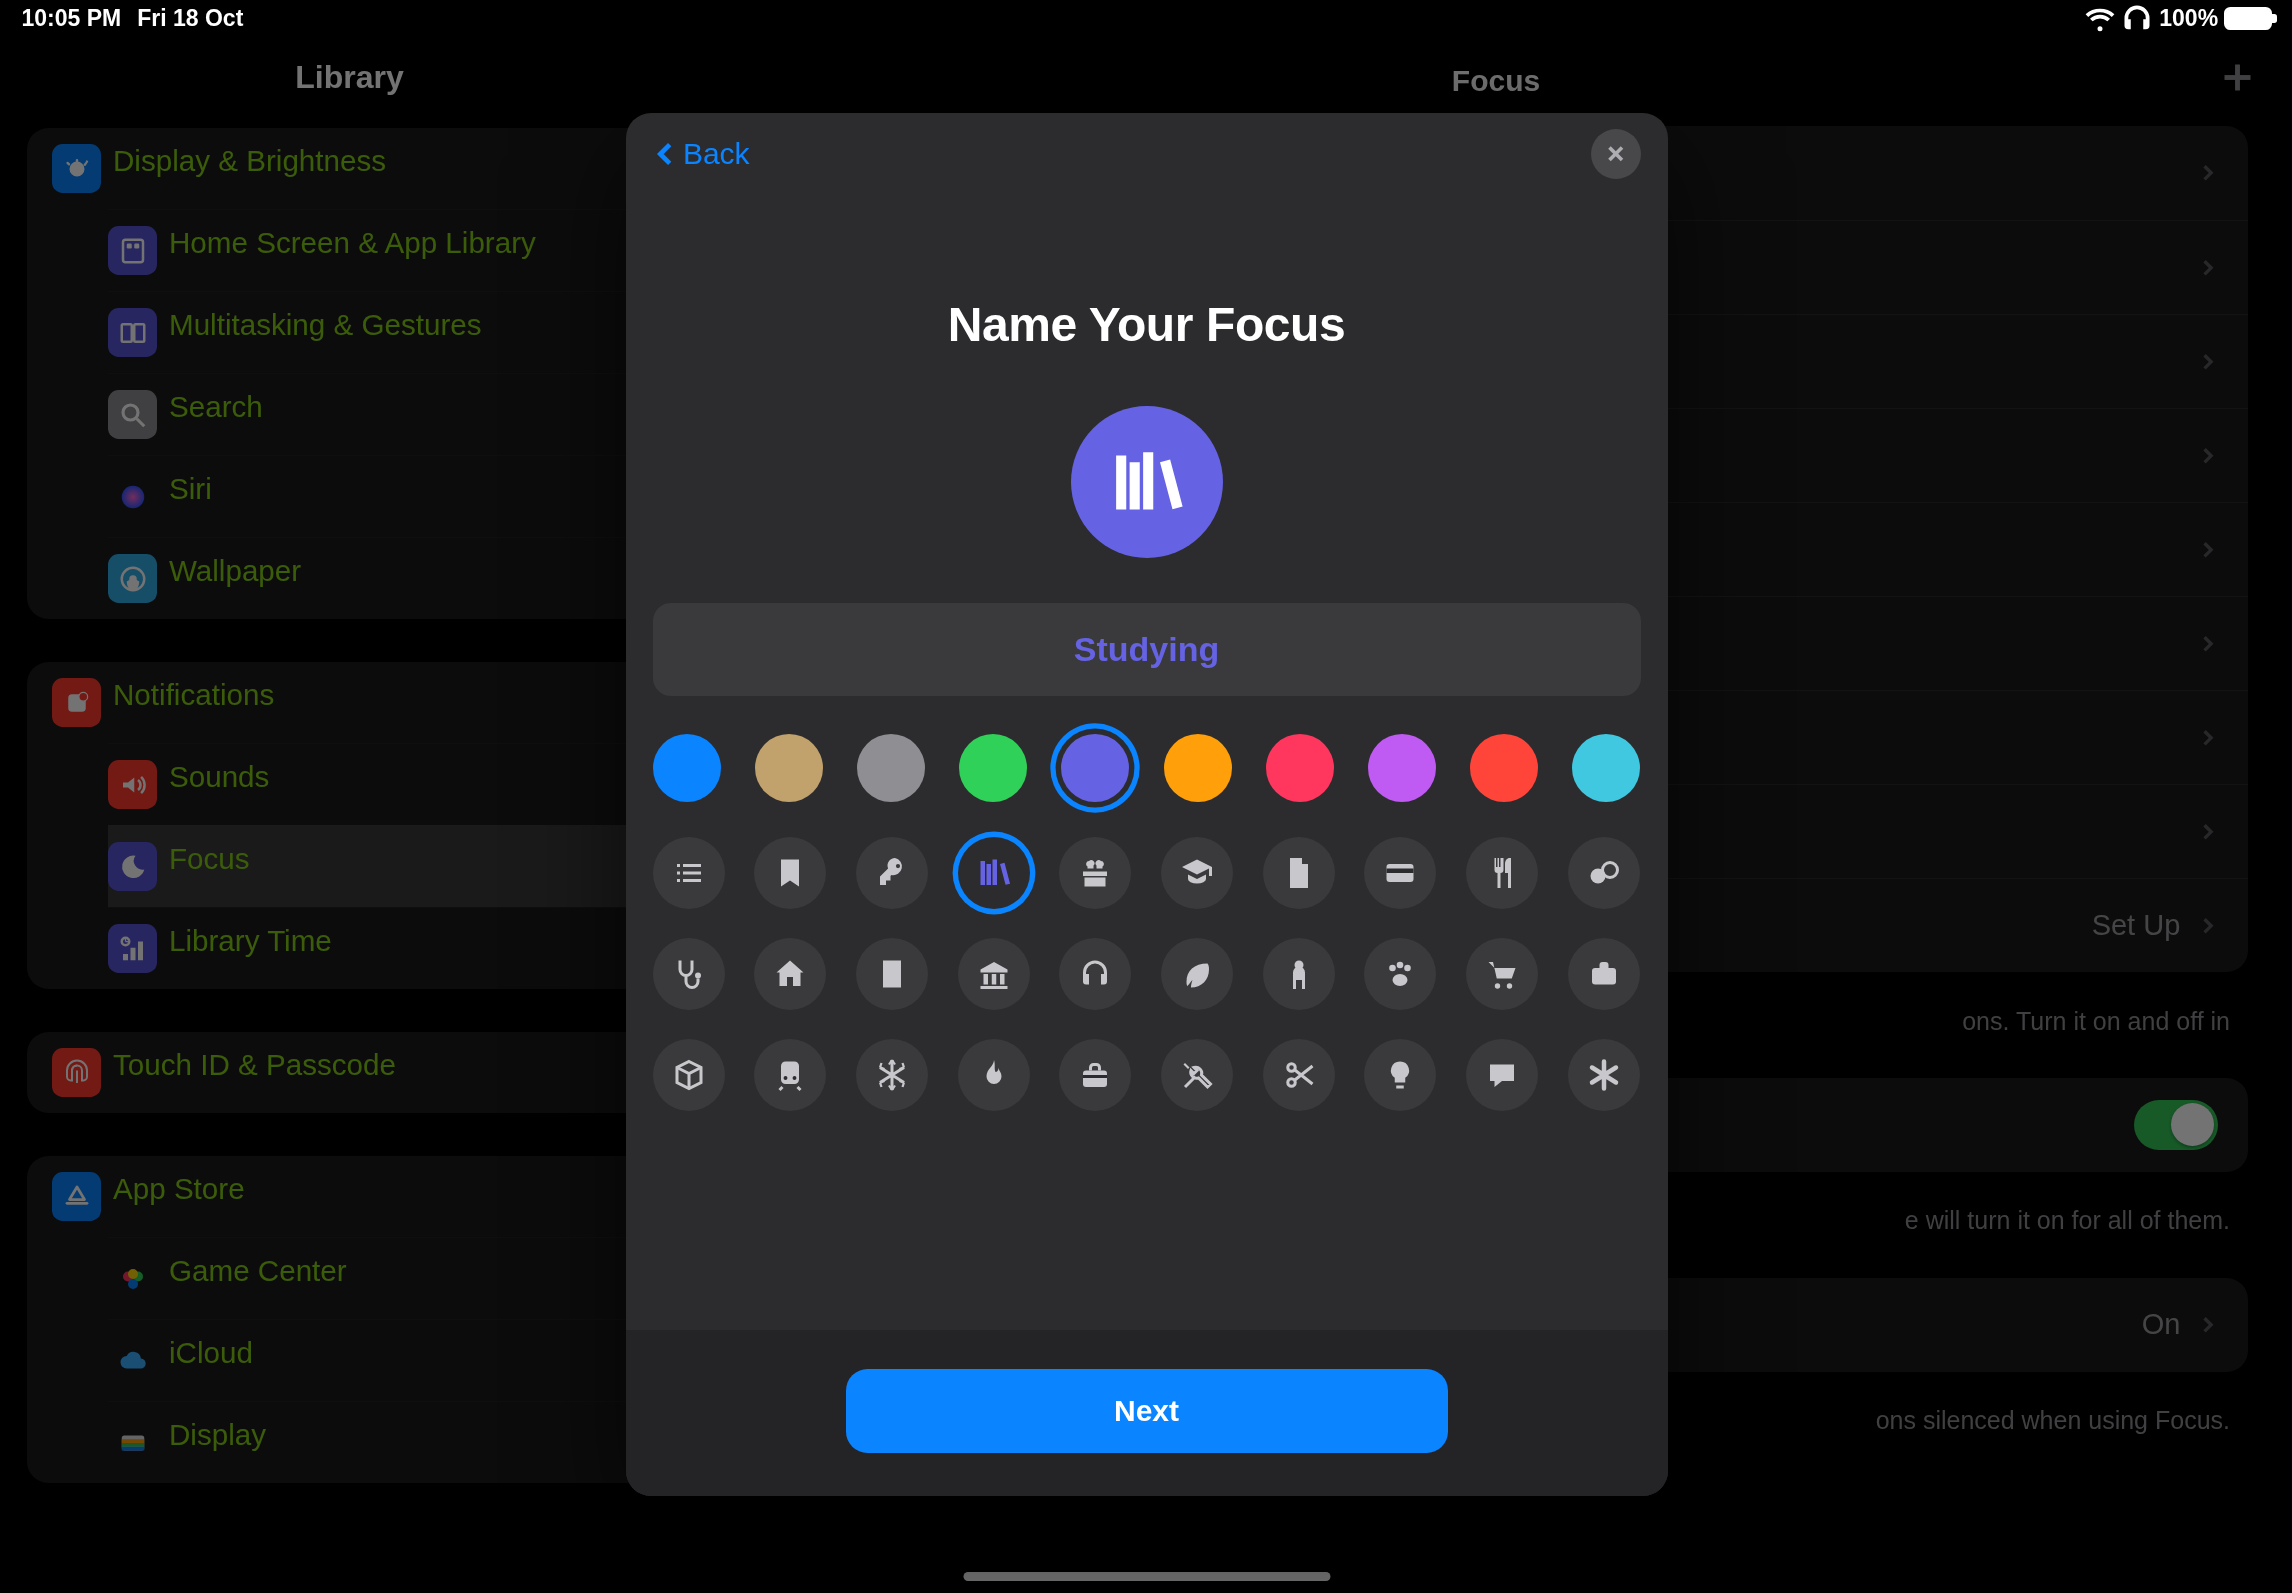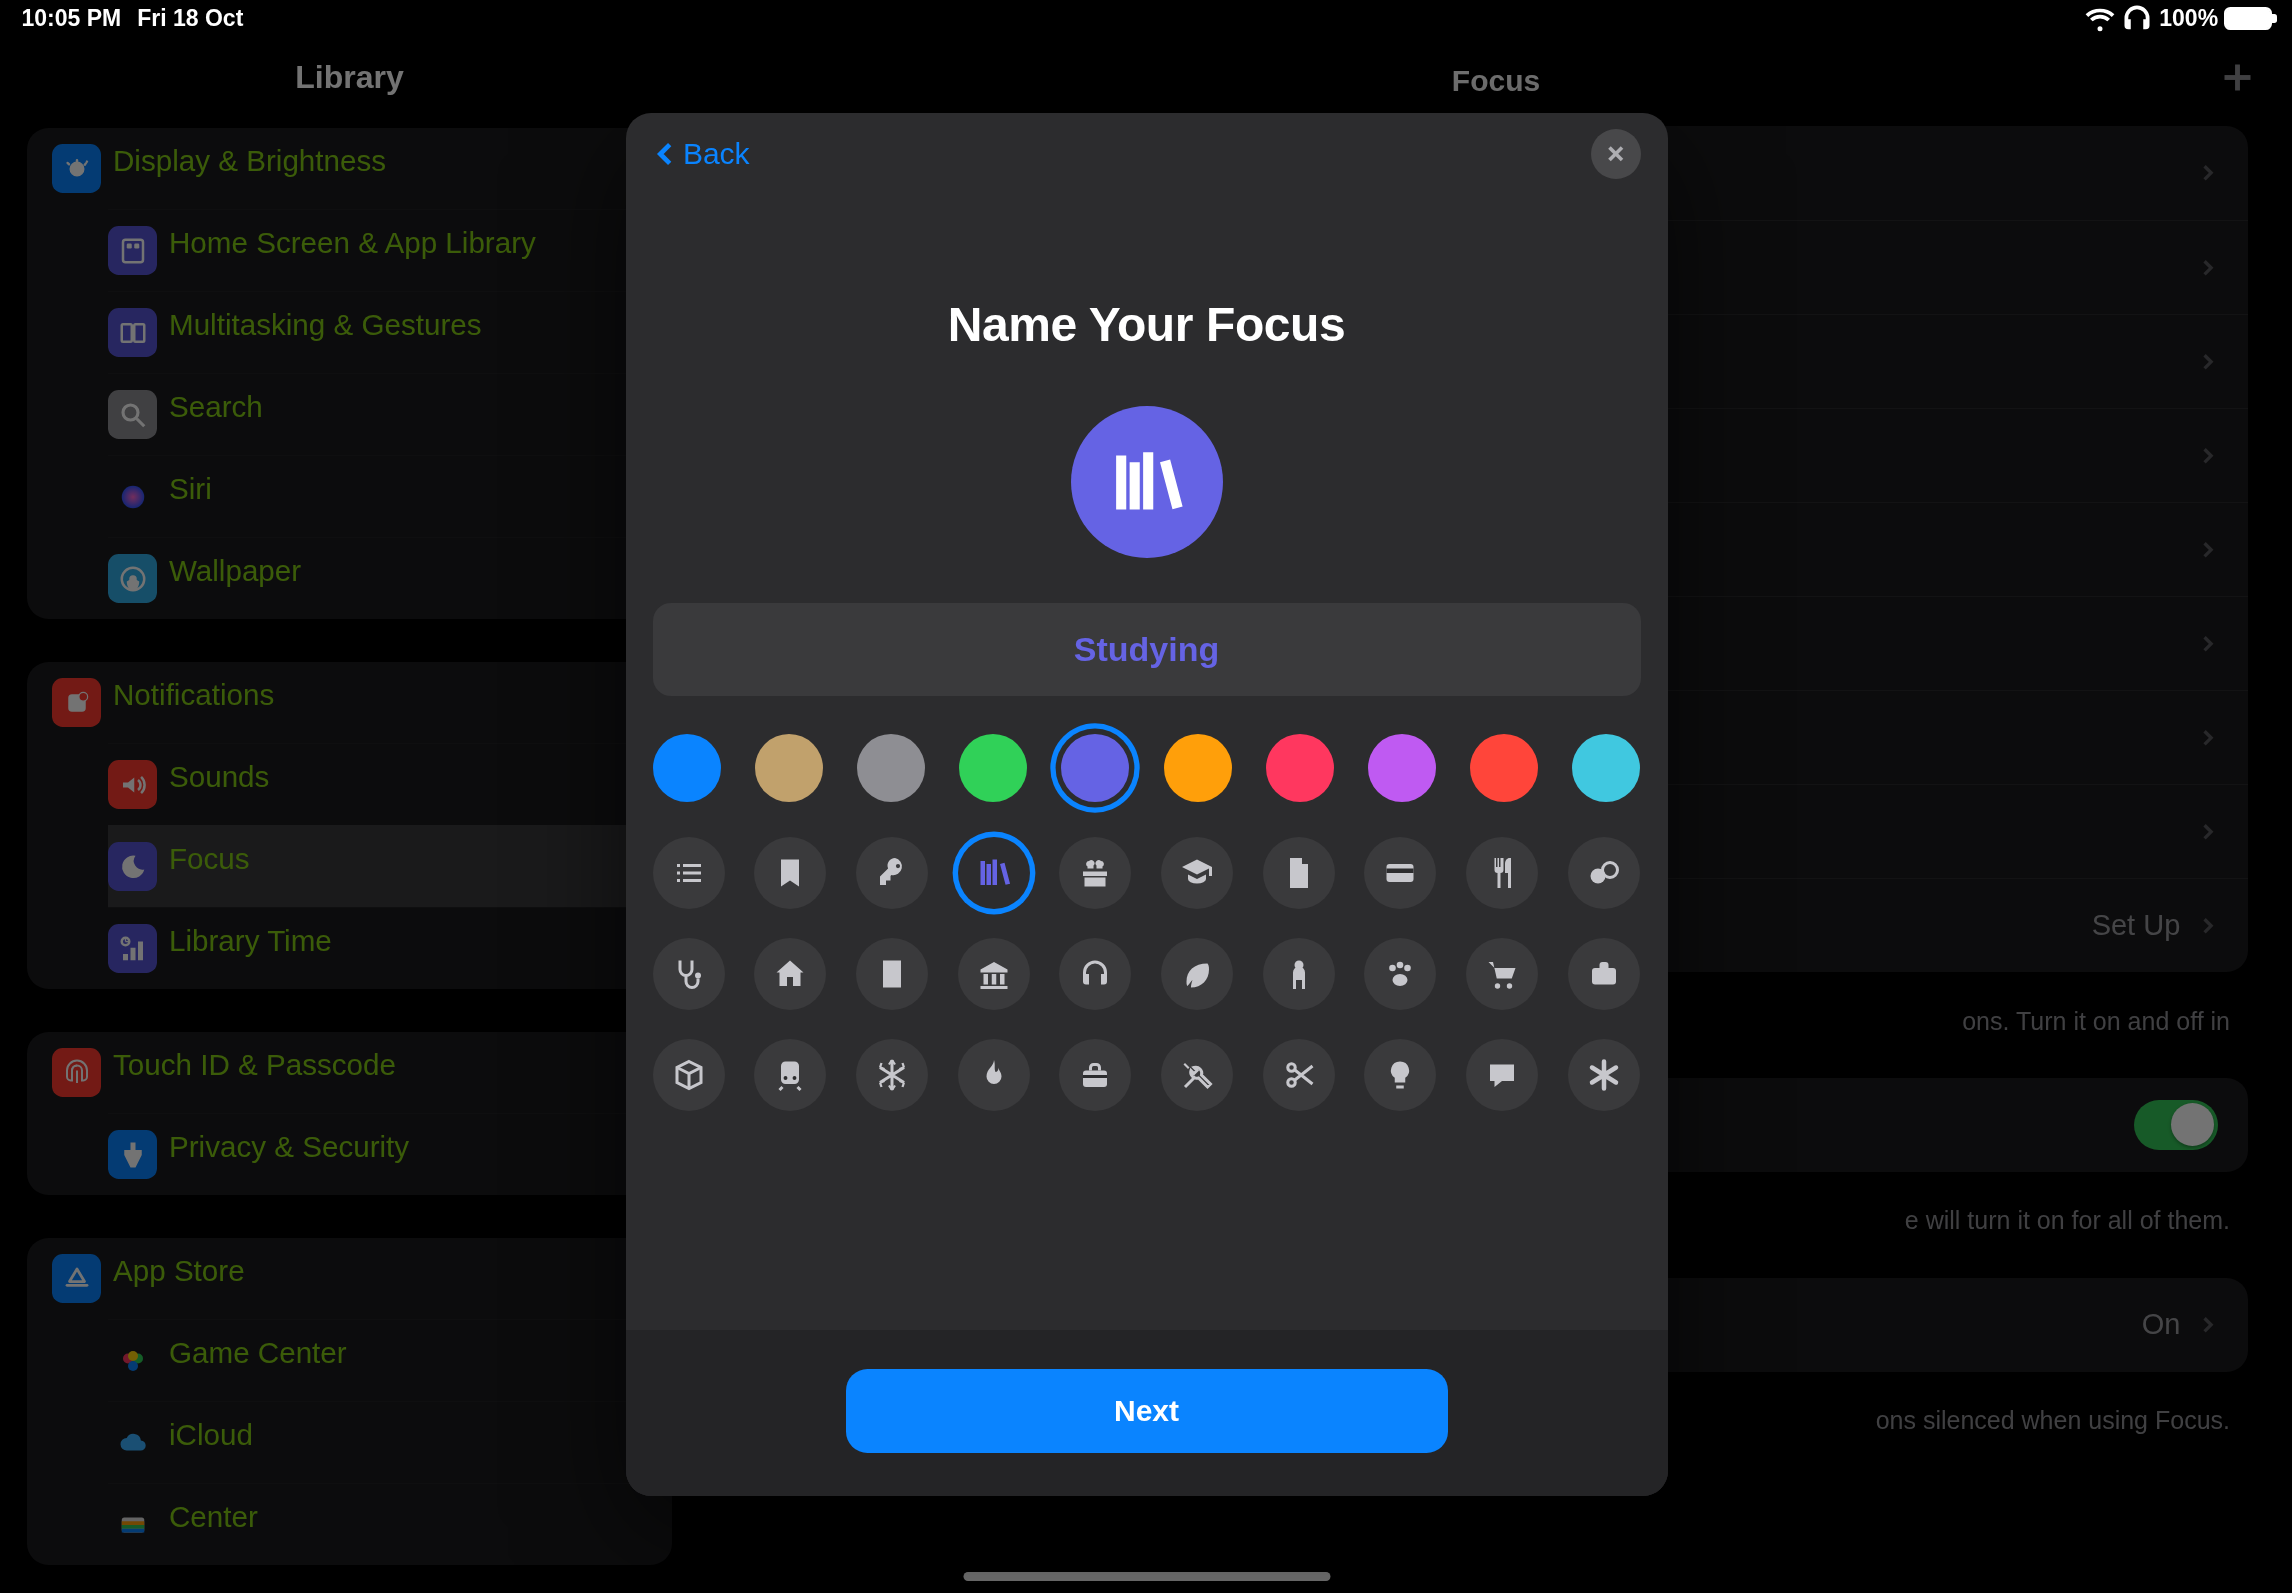--- a/index.html
+++ b/index.html
@@ -418,28 +418,20 @@
           <div class="row">
       <div class="icon-sq" style="background:#ff3b30">
         <svg viewBox="0 0 24 24">
                 <path d="M12 2a8 8 0 00-8 8v5a3 3 0 003 3h1v-8a4 4 0 118 0v8h1a3 3 0 003-3v-5a8 8 0 00-8-8z" fill="none" stroke="#fff" stroke-width="1.6"></path>
                 <path d="M12 6a4 4 0 00-4 4v8" fill="none" stroke="#fff" stroke-width="1.6"></path>
                 <path d="M12 10v10" fill="none" stroke="#fff" stroke-width="1.6"></path>
               </svg>
       </div>
       <span>Touch ID &amp; Passcode</span>
           </div>
-          <div class="row">
-      <div class="icon-sq" style="background:#0a84ff">
-        <svg viewBox="0 0 24 24">
-                <path d="M10 2h4v6h5v4l-5 10H10L5 12V8h5z"></path>
-              </svg>
-      </div>
-      <span>Privacy &amp; Security</span>
-          </div>
         </div>
         <div class="group">
           <div class="row">
       <div class="icon-sq" style="background:#0a84ff">
         <svg viewBox="0 0 24 24">
                 <path d="M12 4l6 10H6z" fill="none" stroke="#fff" stroke-width="2.2" stroke-linecap="round" stroke-linejoin="round"></path>
                 <line x1="4" y1="17" x2="20" y2="17" stroke="#fff" stroke-width="2.2" stroke-linecap="round"></line>
               </svg>
       </div>
       <span>App Store</span>
@@ -465,21 +457,21 @@
           </div>
           <div class="row">
       <div class="icon-sq" style="background:#1c1c1e">
         <svg viewBox="0 0 24 24">
                 <rect x="3" y="6" width="18" height="12" rx="2" fill="#ddd"></rect>
                 <rect x="3" y="9" width="18" height="3" fill="#ff9f0a"></rect>
                 <rect x="3" y="12" width="18" height="3" fill="#34c759"></rect>
                 <rect x="3" y="15" width="18" height="3" fill="#0a84ff"></rect>
               </svg>
       </div>
-      <span>Center</span>
+      <span>Display</span>
           </div>
         </div>
       </div>
   </div>
 
   <div class="main">
     <div class="main-header">
       <span>Focus</span>
       <div class="main-add">
         <svg viewBox="0 0 24 24">

